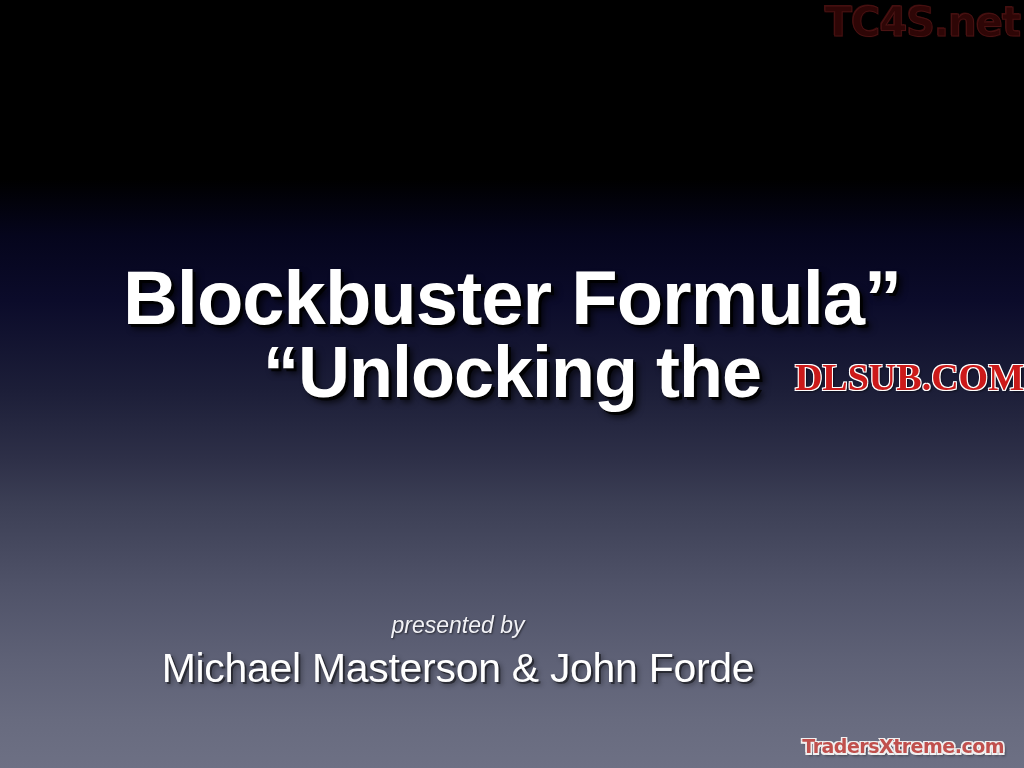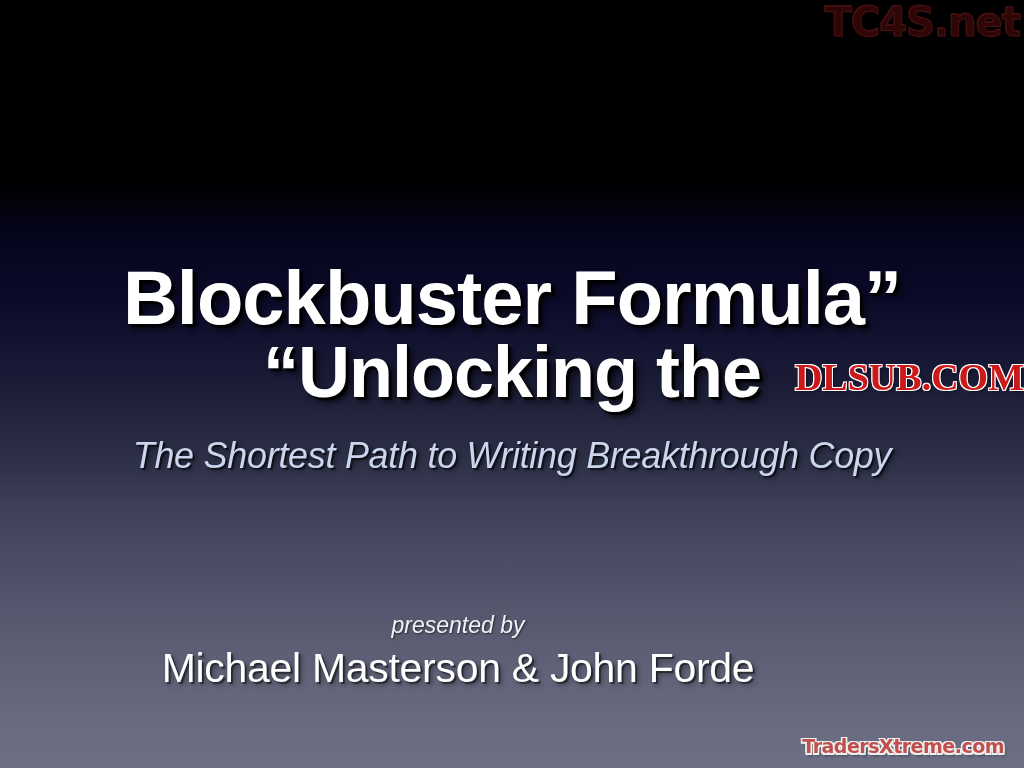--- a/index.html
+++ b/index.html
@@ -197,21 +197,20 @@
 
   <div class="title-block">
     <span class="title-line line-2">Blockbuster Formula”</span>
     <span class="title-line line-1">“Unlocking the</span>
   </div>
 
   <div class="dlsub-watermark">
     <span class="wm-text">DLSUB.COM</span>
   </div>
 
-  <div class="subtitle">The Shortest Path to Writing Breakthrough Copy</div>
 
   <div class="credit">
     <span class="presented-by">presented by</span>
     <span class="presenters">Michael Masterson &amp; John Forde</span>
   </div>
 
   <div class="tx-logo">TradersXtreme.com</div>
 
 </div>
 

